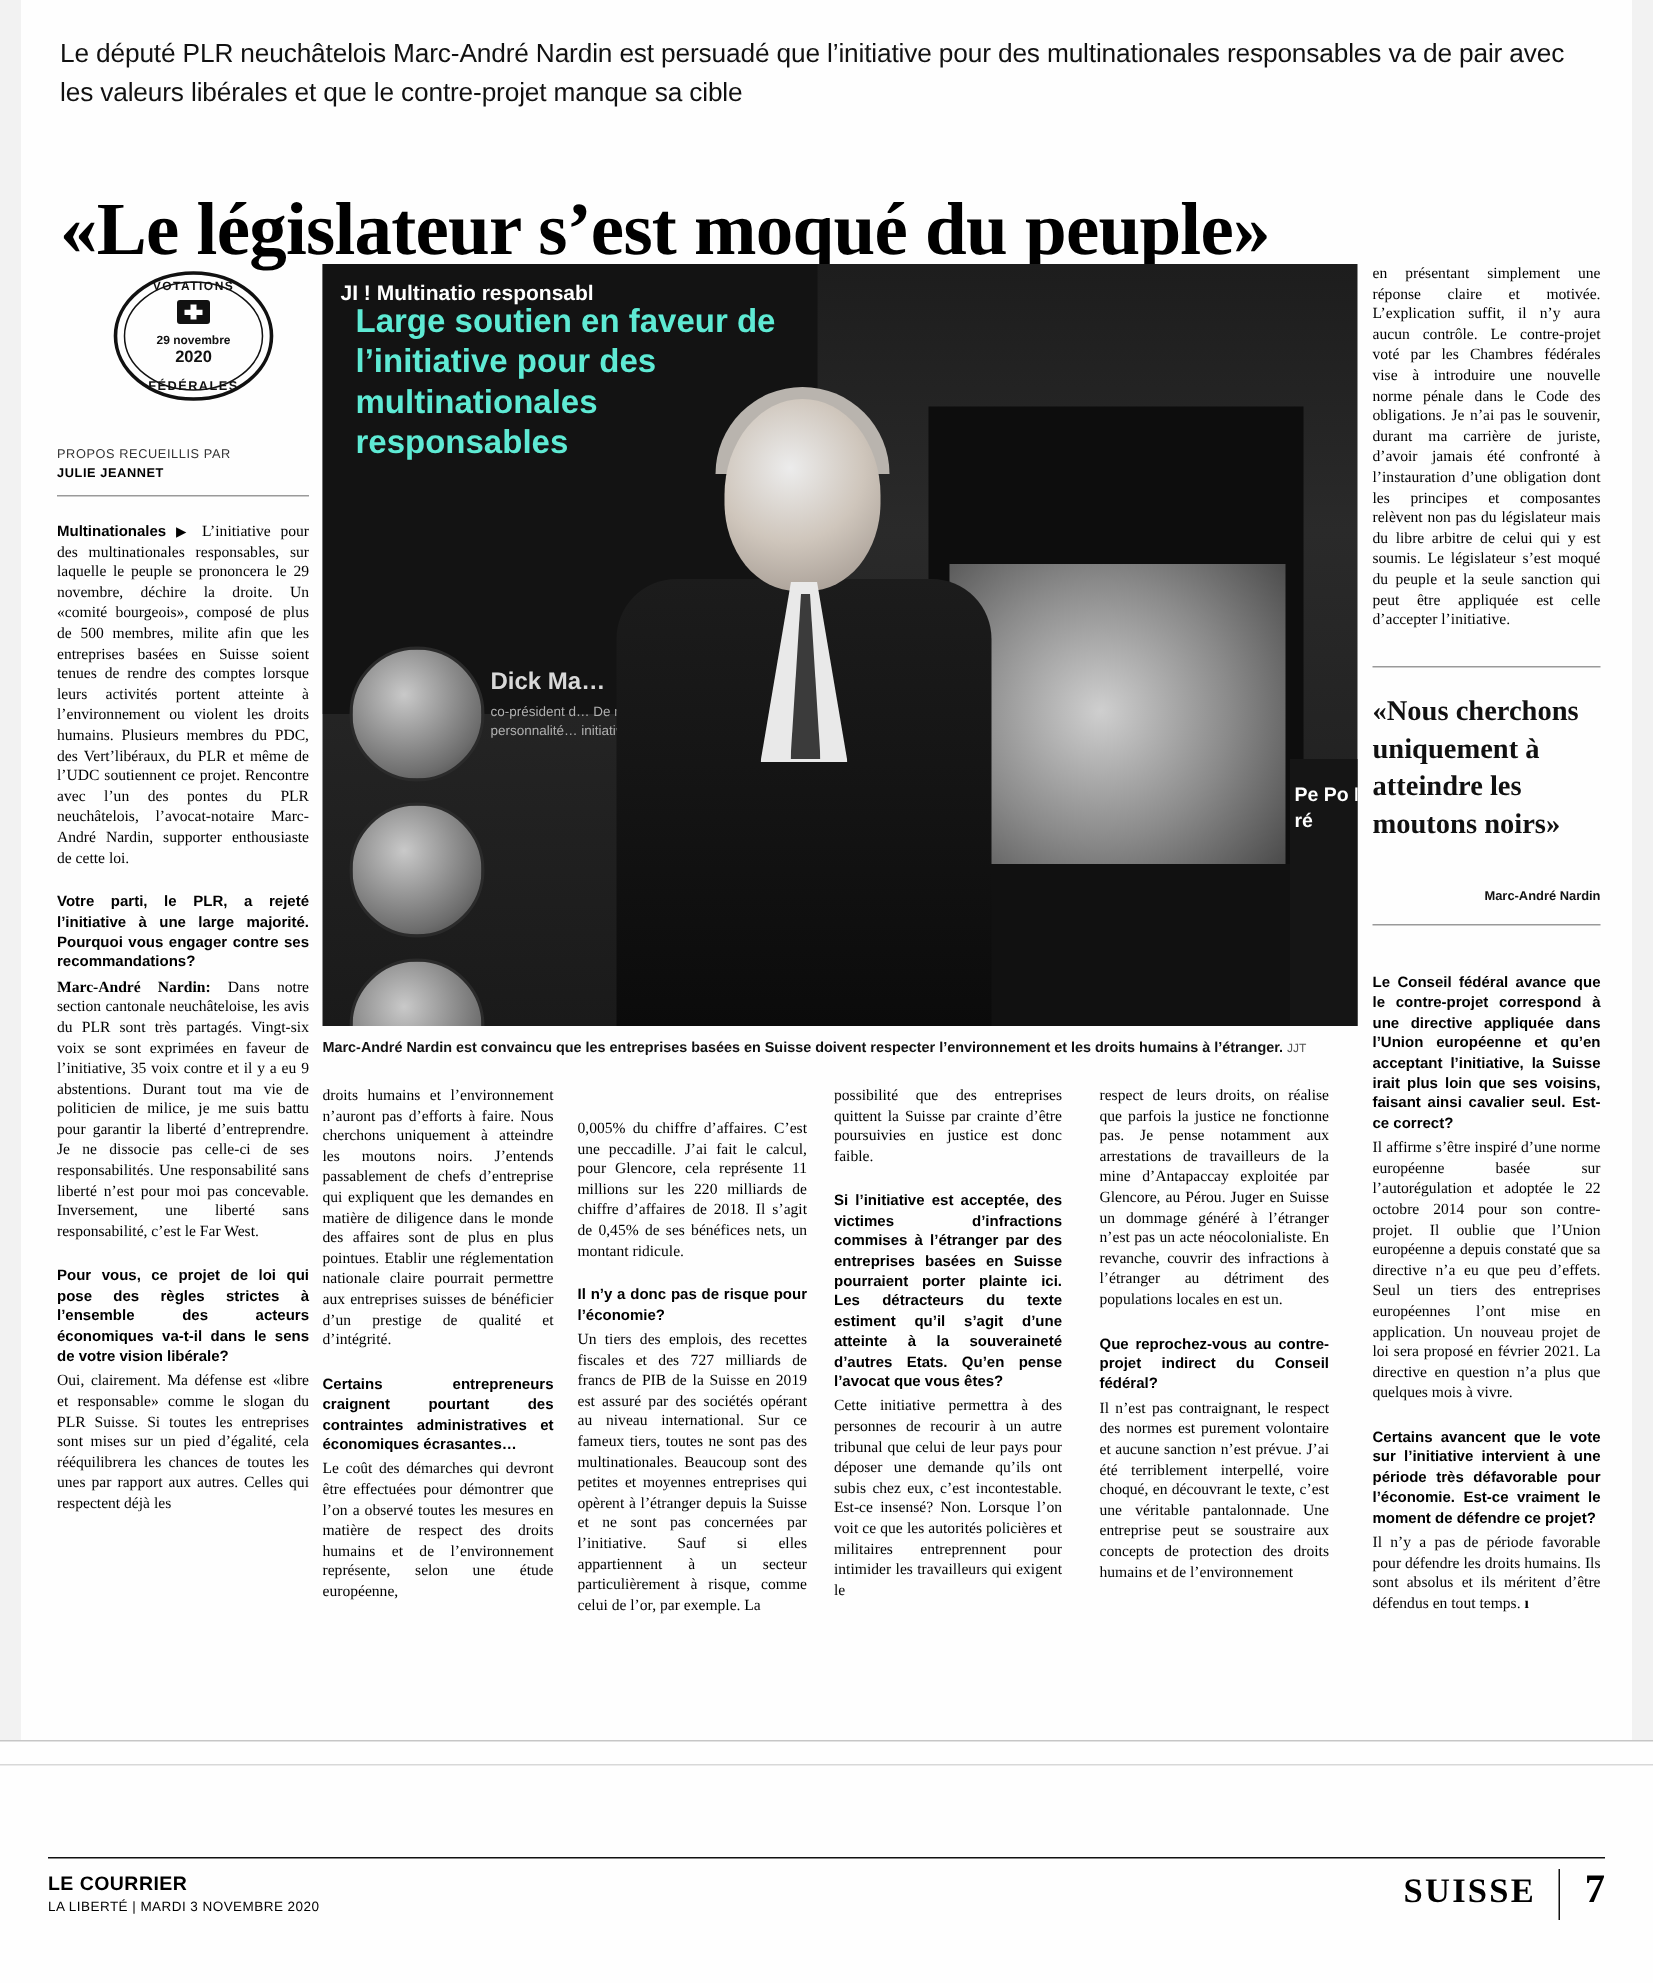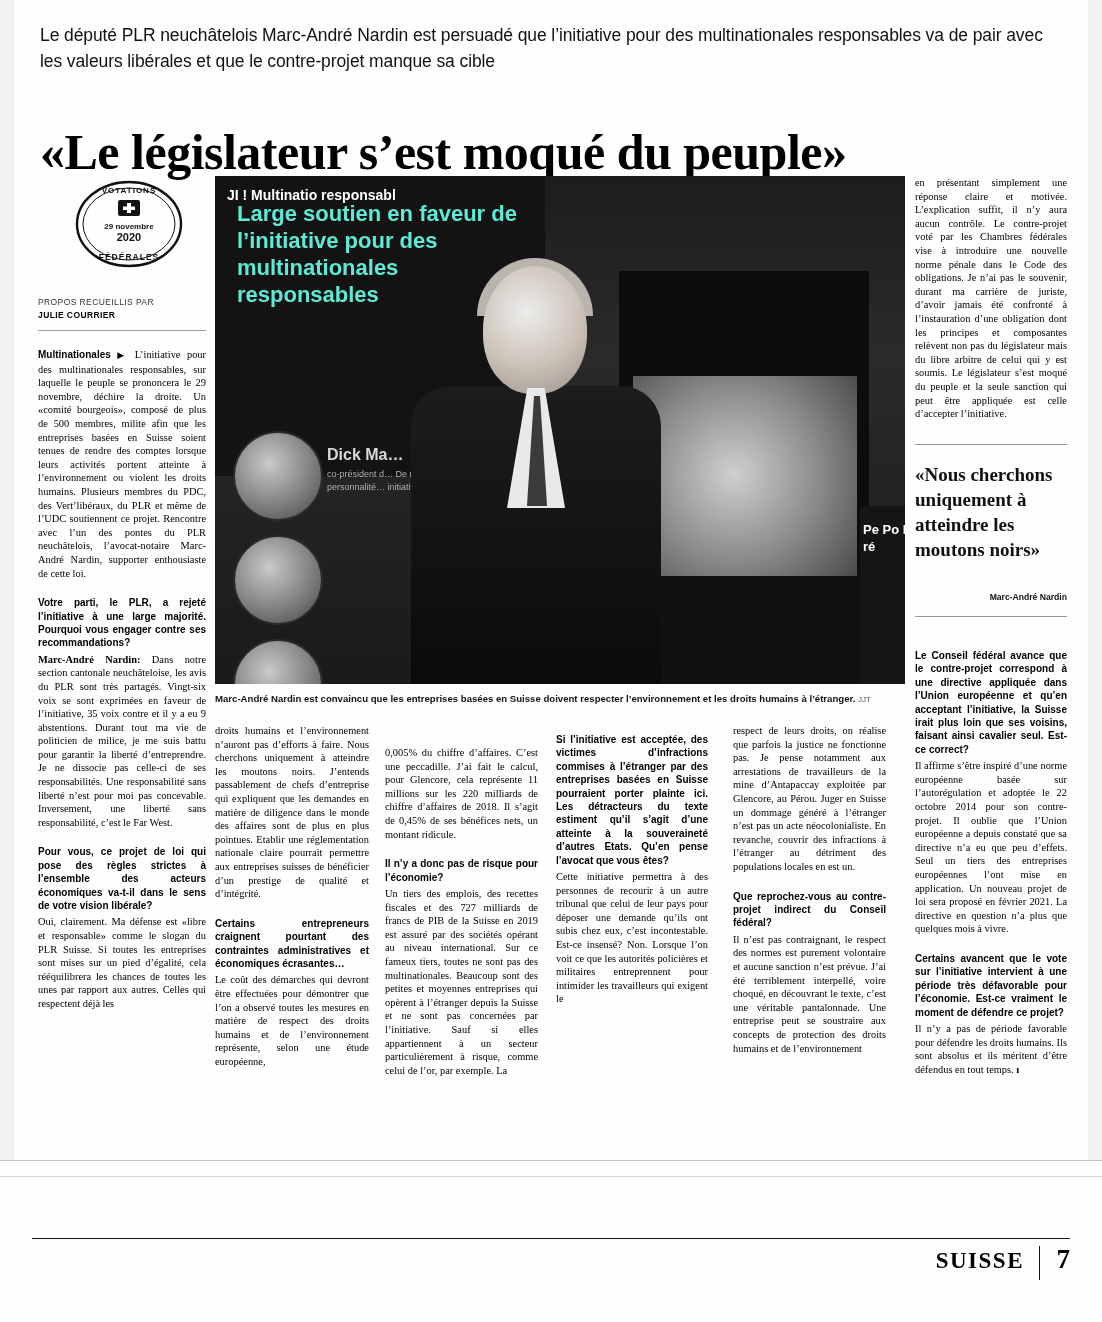--- a/index.html
+++ b/index.html
@@ -232,21 +232,21 @@
       <rect x="49" y="28.5" width="12" height="3.5" fill="#fff"></rect>
       <text x="55" y="51" font-family="Liberation Sans, sans-serif" font-size="8" font-weight="700" text-anchor="middle" fill="#111">29 novembre</text>
       <text x="55" y="63" font-family="Liberation Sans, sans-serif" font-size="11" font-weight="700" text-anchor="middle" fill="#111">2020</text>
       <text x="55" y="15" font-family="Liberation Sans, sans-serif" font-size="8" font-weight="700" text-anchor="middle" fill="#111" letter-spacing="1">VOTATIONS</text>
       <text x="55" y="82" font-family="Liberation Sans, sans-serif" font-size="8.5" font-weight="700" text-anchor="middle" fill="#111" letter-spacing="1">FÉDÉRALES</text>
     </svg>
   </div>
 
   <div class="propos">
     <div class="lbl">PROPOS RECUEILLIS PAR</div>
-    <div class="who">JULIE COURRIER</div>
+    <div class="who">JULIE JEANNET</div>
   </div>
   <div class="rule-left"></div>
 
   <div class="photo">
     <div class="sky"></div>
 
     <div class="banner"></div>
     <div class="banner-txt">Large soutien en faveur de l’initiative pour des multinationales responsables</div>
     <div class="portraits">
       <div class="pcircle"></div>
@@ -292,35 +292,40 @@
     </div>
   <div class="col" id="c2">
       <p>droits humains et l’environnement n’auront pas d’efforts à faire. Nous cherchons uniquement à atteindre les moutons noirs. J’entends passablement de chefs d’entreprise qui expliquent que les demandes en matière de diligence dans le monde des affaires sont de plus en plus pointues. Etablir une réglementation nationale claire pourrait permettre aux entreprises suisses de bénéficier d’un prestige de qualité et d’intégrité.</p>
       <p><span class="q">Certains entrepreneurs craignent pourtant des contraintes administratives et économiques écrasantes…</span>Le coût des démarches qui devront être effectuées pour démontrer que l’on a observé toutes les mesures en matière de respect des droits humains et de l’environnement représente, selon une étude européenne,</p>
     </div>
   <div class="col" id="c3">
       <p>0,005% du chiffre d’affaires. C’est une peccadille. J’ai fait le calcul, pour Glencore, cela représente 11 millions sur les 220 milliards de chiffre d’affaires de 2018. Il s’agit de 0,45% de ses bénéfices nets, un montant ridicule.</p>
       <p><span class="q">Il n’y a donc pas de risque pour l’économie?</span>Un tiers des emplois, des recettes fiscales et des 727 milliards de francs de PIB de la Suisse en 2019 est assuré par des sociétés opérant au niveau international. Sur ce fameux tiers, toutes ne sont pas des multinationales. Beaucoup sont des petites et moyennes entreprises qui opèrent à l’étranger depuis la Suisse et ne sont pas concernées par l’initiative. Sauf si elles appartiennent à un secteur particulièrement à risque, comme celui de l’or, par exemple. La</p>
     </div>
   <div class="col" id="c4">
+      <p>possibilité que des entreprises quittent la Suisse par crainte d’être poursuivies en justice est donc faible.</p>
       <p><span class="q">Si l’initiative est acceptée, des victimes d’infractions commises à l’étranger par des entreprises basées en Suisse pourraient porter plainte ici. Les détracteurs du texte estiment qu’il s’agit d’une atteinte à la souveraineté d’autres Etats. Qu’en pense l’avocat que vous êtes?</span>Cette initiative permettra à des personnes de recourir à un autre tribunal que celui de leur pays pour déposer une demande qu’ils ont subis chez eux, c’est incontestable. Est-ce insensé? Non. Lorsque l’on voit ce que les autorités policières et militaires entreprennent pour intimider les travailleurs qui exigent le</p>
     </div>
   <div class="col" id="c5">
       <p>respect de leurs droits, on réalise que parfois la justice ne fonctionne pas. Je pense notamment aux arrestations de travailleurs de la mine d’Antapaccay exploitée par Glencore, au Pérou. Juger en Suisse un dommage généré à l’étranger n’est pas un acte néocolonialiste. En revanche, couvrir des infractions à l’étranger au détriment des populations locales en est un.</p>
       <p><span class="q">Que reprochez-vous au contre-projet indirect du Conseil fédéral?</span>Il n’est pas contraignant, le respect des normes est purement volontaire et aucune sanction n’est prévue. J’ai été terriblement interpellé, voire choqué, en découvrant le texte, c’est une véritable pantalonnade. Une entreprise peut se soustraire aux concepts de protection des droits humains et de l’environnement</p>
     </div>
   <div class="col" id="c6">
       <p>en présentant simplement une réponse claire et motivée. L’explication suffit, il n’y aura aucun contrôle. Le contre-projet voté par les Chambres fédérales vise à introduire une nouvelle norme pénale dans le Code des obligations. Je n’ai pas le souvenir, durant ma carrière de juriste, d’avoir jamais été confronté à l’instauration d’une obligation dont les principes et composantes relèvent non pas du législateur mais du libre arbitre de celui qui y est soumis. Le législateur s’est moqué du peuple et la seule sanction qui peut être appliquée est celle d’accepter l’initiative.</p>
     </div>
   <div class="col" id="c7">
       <p><span class="q">Le Conseil fédéral avance que le contre-projet correspond à une directive appliquée dans l’Union européenne et qu’en acceptant l’initiative, la Suisse irait plus loin que ses voisins, faisant ainsi cavalier seul. Est-ce correct?</span>Il affirme s’être inspiré d’une norme européenne basée sur l’autorégulation et adoptée le 22 octobre 2014 pour son contre-projet. Il oublie que l’Union européenne a depuis constaté que sa directive n’a eu que peu d’effets. Seul un tiers des entreprises européennes l’ont mise en application. Un nouveau projet de loi sera proposé en février 2021. La directive en question n’a plus que quelques mois à vivre.</p>
       <p><span class="q">Certains avancent que le vote sur l’initiative intervient à une période très défavorable pour l’économie. Est-ce vraiment le moment de défendre ce projet?</span>Il n’y a pas de période favorable pour défendre les droits humains. Ils sont absolus et ils méritent d’être défendus en tout temps. <span class="nm">ı</span></p>
     </div>
 
   <div class="foot-sep"></div>
   <div class="foot-sep2"></div>
   <div class="foot-rule"></div>
 
+  <div class="foot-left">
+    <div class="t1">LE COURRIER</div>
+    <div class="t2">LA LIBERTÉ | MARDI 3 NOVEMBRE 2020</div>
+  </div>
   <div class="foot-section">SUISSE</div>
   <div class="foot-divider"></div>
   <div class="foot-pageno">7</div>
 
 </div>
 
 </body></html>

